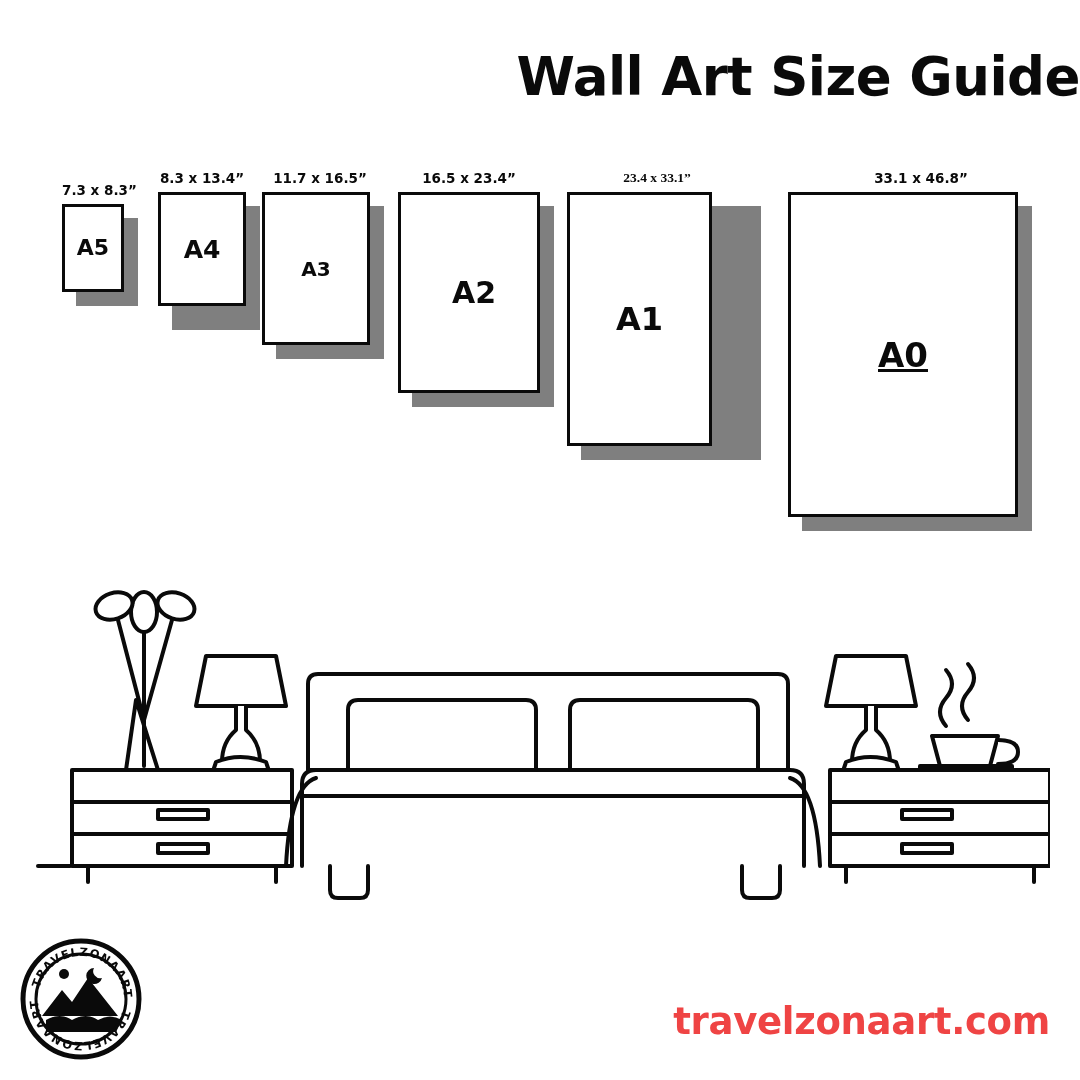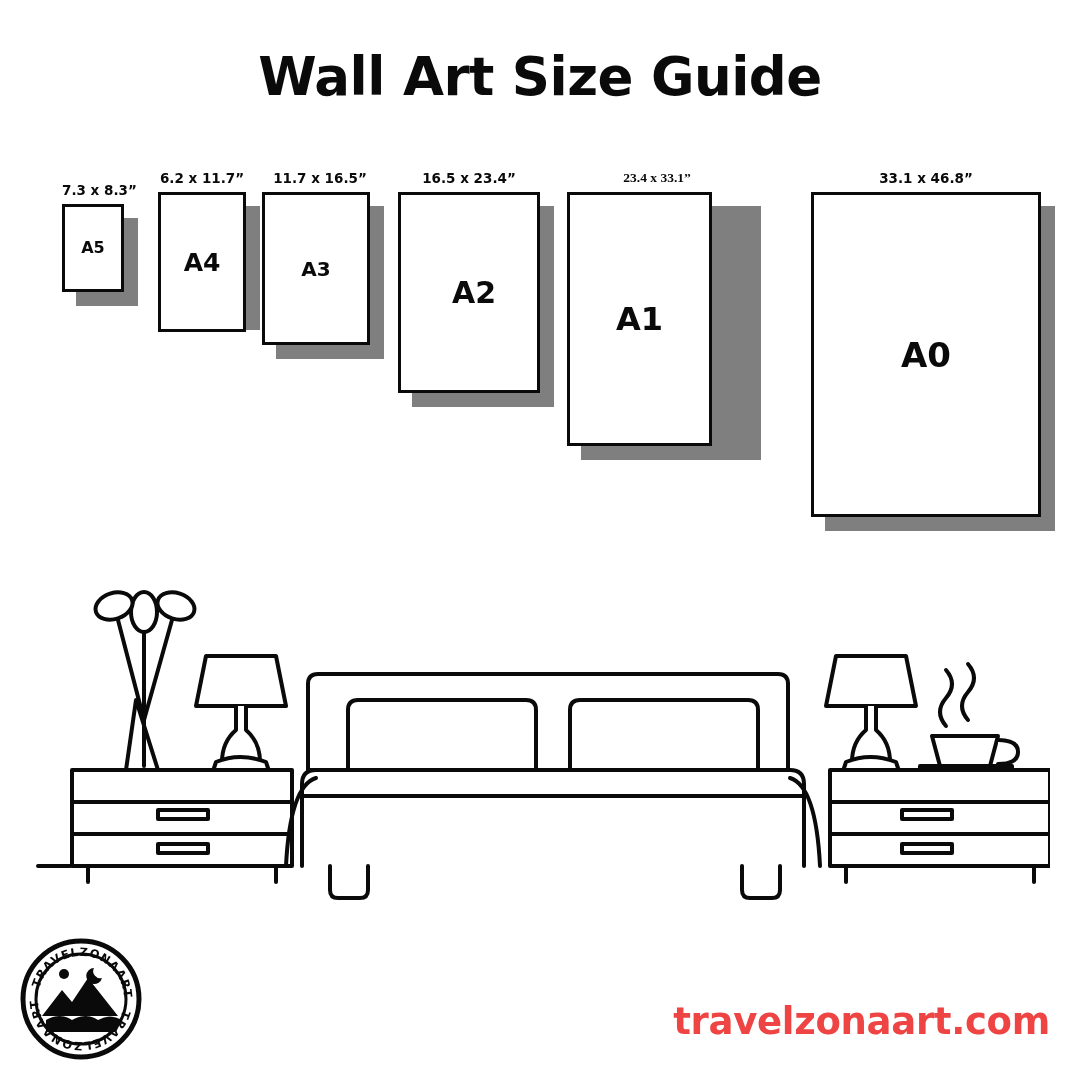--- a/index.html
+++ b/index.html
@@ -13,21 +13,21 @@
     position: relative;
     font-family: "DejaVu Sans", sans-serif;
     overflow: hidden;
   }
 
   #page-title {
     position: absolute;
     top: 46px;
     left: 0;
     width: 1080px;
-    text-align: center;
+    text-align: right;
     font-size: 53px;
     font-weight: bold;
     letter-spacing: -0.5px;
     color: #0a0a0a;
     font-family: "DejaVu Sans", sans-serif;
   }
 
   
   #size-chart {
     position: absolute;
@@ -98,27 +98,27 @@
 </head>
 <body>
 
 <div id="page-title">Wall Art Size Guide</div>
 
 <div id="size-chart">
     <div class="size-item" style="left: 62px; top: 0px; width: 62px; height: 146px;">
       <div class="size-label" style="top: 22px;">7.3 x 8.3”</div>
       <div class="frame-shadow" style="left: 14px; top: 58px; width: 62px; height: 88px;"></div>
       <div class="frame" style="left: 0px; top: 44px; width: 62px; height: 88px;">
-        <span class="frame-name" style="font-size: 16px;">A5</span>
+        <span class="frame-name" style="font-size: 22px;">A5</span>
       </div>
     </div>
     <div class="size-item" style="left: 158px; top: 0px; width: 88px; height: 170px;">
-      <div class="size-label" style="top: 10px;">6.2 x 11.7”</div>
+      <div class="size-label" style="top: 10px;">8.3 x 13.4”</div>
       <div class="frame-shadow" style="left: 14px; top: 46px; width: 88px; height: 124px;"></div>
-      <div class="frame" style="left: 0px; top: 32px; width: 88px; height: 140px;">
+      <div class="frame" style="left: 0px; top: 32px; width: 88px; height: 114px;">
         <span class="frame-name" style="font-size: 25px;">A4</span>
       </div>
     </div>
     <div class="size-item" style="left: 262px; top: 0px; width: 108px; height: 199px; padding-left: 8px;">
       <div class="size-label" style="top: 10px;">11.7 x 16.5”</div>
       <div class="frame-shadow" style="left: 14px; top: 46px; width: 108px; height: 153px;"></div>
       <div class="frame" style="left: 0px; top: 32px; width: 108px; height: 153px;">
         <span class="frame-name" style="font-size: 20px;">A3</span>
       </div>
     </div>
@@ -129,25 +129,25 @@
         <span class="frame-name" style="font-size: 30px;">A2</span>
       </div>
     </div>
     <div class="size-item" style="left: 567px; top: 0px; width: 180px; height: 300px;">
       <div class="size-label" style="top: 10px; font-family: Liberation Serif, serif;">23.4 x 33.1”</div>
       <div class="frame-shadow" style="left: 14px; top: 46px; width: 180px; height: 254px;"></div>
       <div class="frame" style="left: 0px; top: 32px; width: 145px; height: 254px;">
         <span class="frame-name" style="font-size: 32px;">A1</span>
       </div>
     </div>
-    <div class="size-item" style="left: 811px; top: 0px; width: 230px; height: 371px;">
+    <div class="size-item" style="left: 788px; top: 0px; width: 230px; height: 371px; padding-left: 36px;">
       <div class="size-label" style="top: 10px;">33.1 x 46.8”</div>
       <div class="frame-shadow" style="left: 14px; top: 46px; width: 230px; height: 325px;"></div>
       <div class="frame" style="left: 0px; top: 32px; width: 230px; height: 325px;">
-        <span class="frame-name" style="font-size: 34px;">A0</span>
+        <span class="frame-name" style="font-size: 34px; text-decoration: underline;">A0</span>
       </div>
     </div>
   </div>
 
 <div id="bedroom-illustration">
   <svg viewBox="0 0 1020 340" width="1020" height="340" fill="none" stroke="#0a0a0a" stroke-width="4" stroke-linecap="round" stroke-linejoin="round">
 
     <line x1="8" y1="296" x2="40" y2="296"></line>
     <line x1="980" y1="296" x2="1012" y2="296"></line>
 

